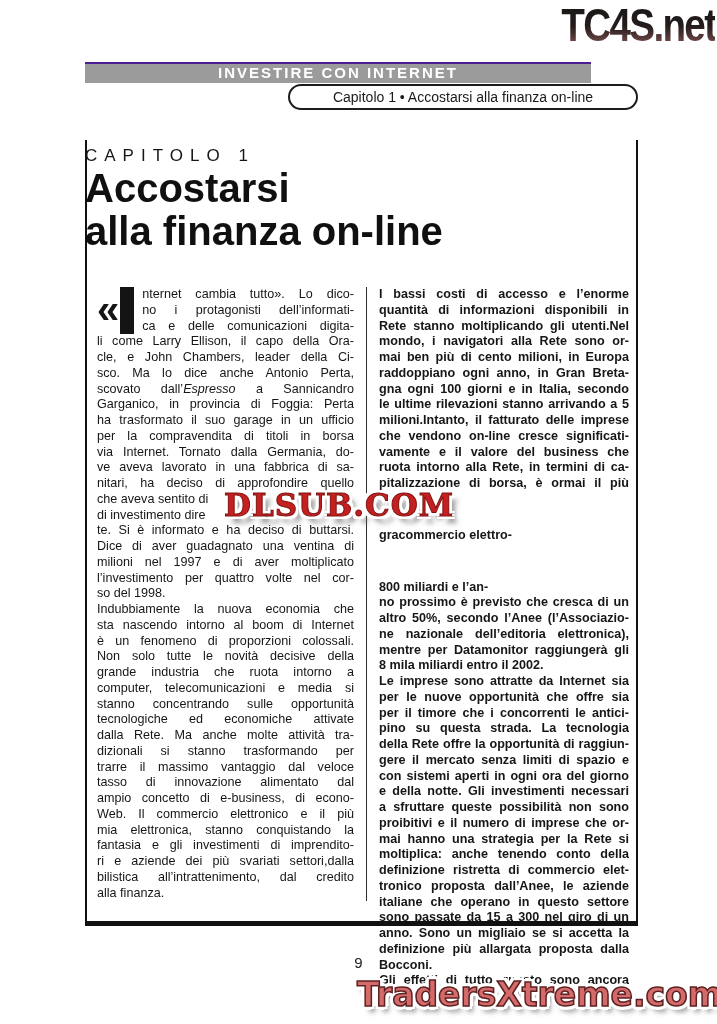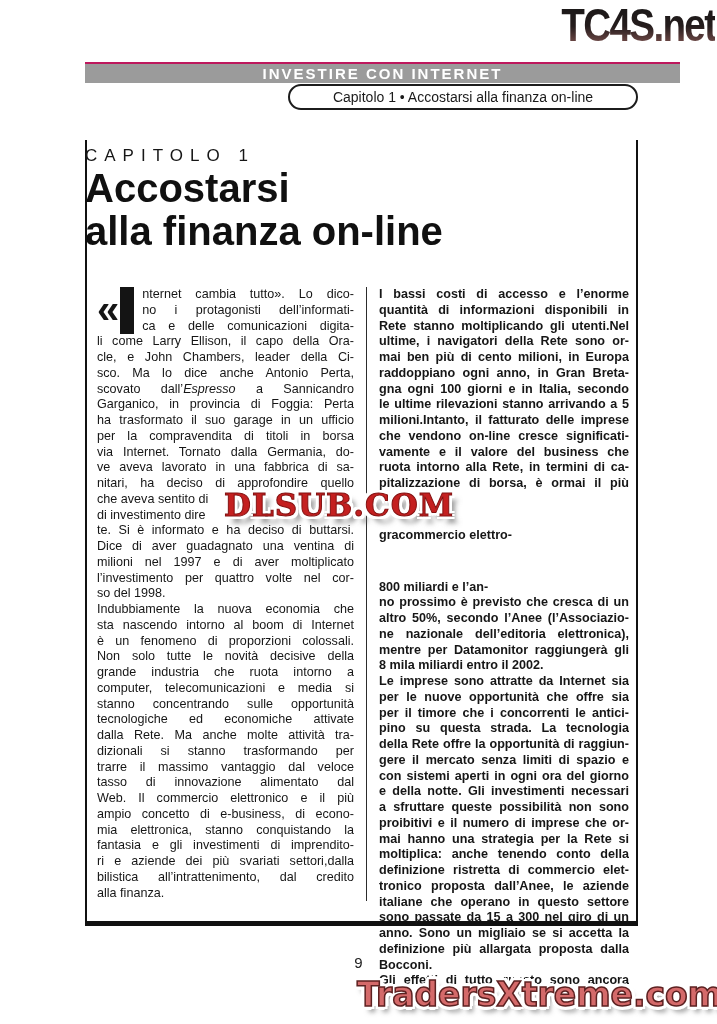--- a/index.html
+++ b/index.html
@@ -6,22 +6,22 @@
   .page{position:relative;width:717px;height:1024px;background:#ffffff;overflow:hidden;
         font-family:"Liberation Sans",sans-serif;color:#1a1a1a;}
 
   
   .wm-top{position:absolute;top:-2px;right:2px;font-weight:bold;font-size:46px;letter-spacing:-2px;
           transform:scaleX(.84);transform-origin:100% 0;
           background:linear-gradient(180deg,#171717 0%,#241c1c 52%,#97615e 100%);
           -webkit-background-clip:text;background-clip:text;color:transparent;}
 
   
-  .banner{position:absolute;left:85px;top:62px;width:595px;height:19px;background:#9b9b9b;
-          border-top:2px solid #be185d;display:flex;align-items:center;justify-content:center;}
+  .banner{position:absolute;left:85px;top:62px;width:506px;height:19px;background:#9b9b9b;
+          border-top:2px solid #4c1d95;display:flex;justify-content:center;}
   .banner span{color:#ffffff;font-weight:bold;font-size:15px;letter-spacing:2px;}
 
   
   .pill{position:absolute;left:288px;top:84px;width:346px;height:22px;border:2px solid #1c1c1c;
         border-radius:13px;display:flex;align-items:center;justify-content:center;
         font-size:14px;background:#fff;}
 
   
   .main-box{position:absolute;left:85px;top:140px;width:549px;height:781px;
             border-left:2px solid #111;border-right:2px solid #111;border-bottom:5px solid #111;}
@@ -118,35 +118,35 @@
           <div class="tl">è un fenomeno di proporzioni colossali.</div>
           <div class="tl">Non solo tutte le novità decisive della</div>
           <div class="tl">grande industria che ruota intorno a</div>
           <div class="tl">computer, telecomunicazioni e media si</div>
           <div class="tl">stanno concentrando sulle opportunità</div>
           <div class="tl">tecnologiche ed economiche attivate</div>
           <div class="tl">dalla Rete. Ma anche molte attività tra-</div>
           <div class="tl">dizionali si stanno trasformando per</div>
           <div class="tl">trarre il massimo vantaggio dal veloce</div>
           <div class="tl">tasso di innovazione alimentato dal</div>
+          <div class="tl">ampio concetto di e-business, di econo-</div>
           <div class="tl">Web. Il commercio elettronico e il più</div>
-          <div class="tl">ampio concetto di e-business, di econo-</div>
           <div class="tl">mia elettronica, stanno conquistando la</div>
           <div class="tl">fantasia e gli investimenti di imprendito-</div>
           <div class="tl">ri e aziende dei più svariati settori,dalla</div>
           <div class="tl">bilistica all’intrattenimento, dal credito</div>
           <div class="tl al">alla finanza.</div>
         </div>
     </div>
     <div class="col col-right">
       <div>
           <div class="tl">I bassi costi di accesso e l’enorme</div>
           <div class="tl">quantità di informazioni disponibili in</div>
           <div class="tl">Rete stanno moltiplicando gli utenti.Nel</div>
-          <div class="tl">ultime, i navigatori della Rete sono or-</div>
+          <div class="tl">mondo, i navigatori alla Rete sono or-</div>
           <div class="tl">mai ben più di cento milioni, in Europa</div>
           <div class="tl">raddoppiano ogni anno, in Gran Breta-</div>
           <div class="tl">gna ogni 100 giorni e in Italia, secondo</div>
           <div class="tl">le ultime rilevazioni stanno arrivando a 5</div>
           <div class="tl">milioni.Intanto, il fatturato delle imprese</div>
           <div class="tl">che vendono on-line cresce significati-</div>
           <div class="tl">vamente e il valore del business che</div>
           <div class="tl">ruota intorno alla Rete, in termini di ca-</div>
           <div class="tl">pitalizzazione di borsa, è ormai il più</div>
           <div class="tl split">

